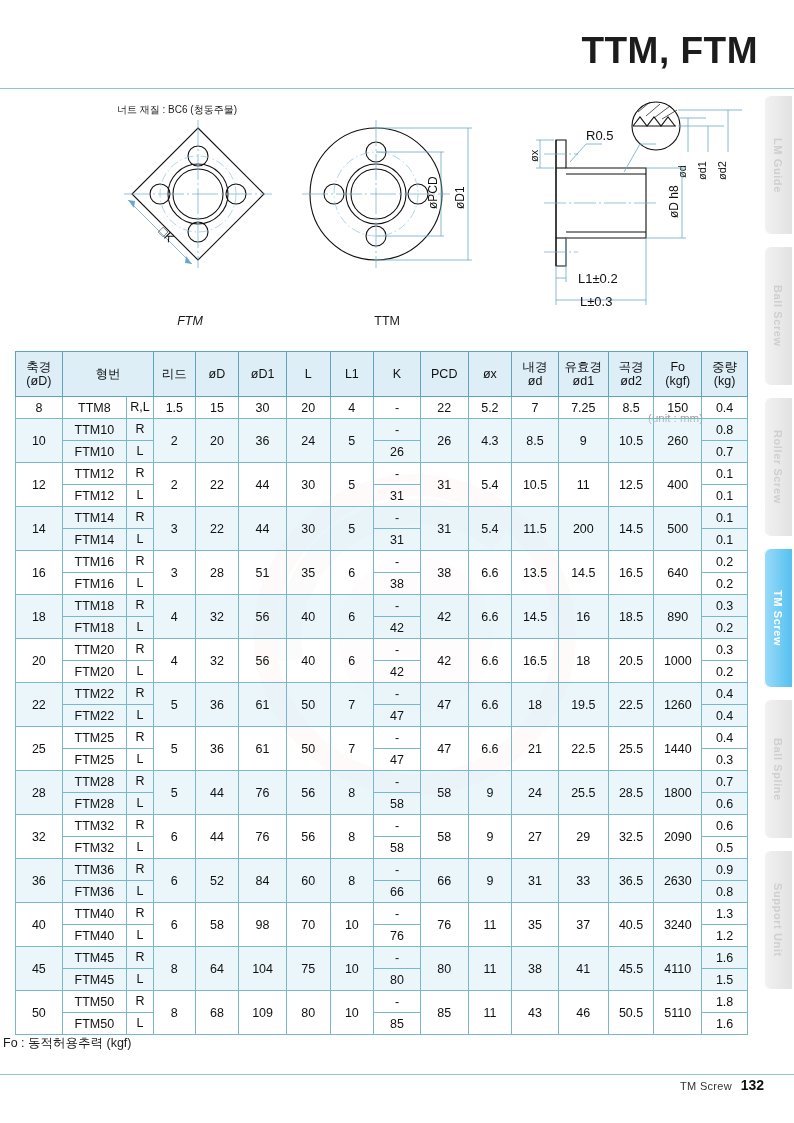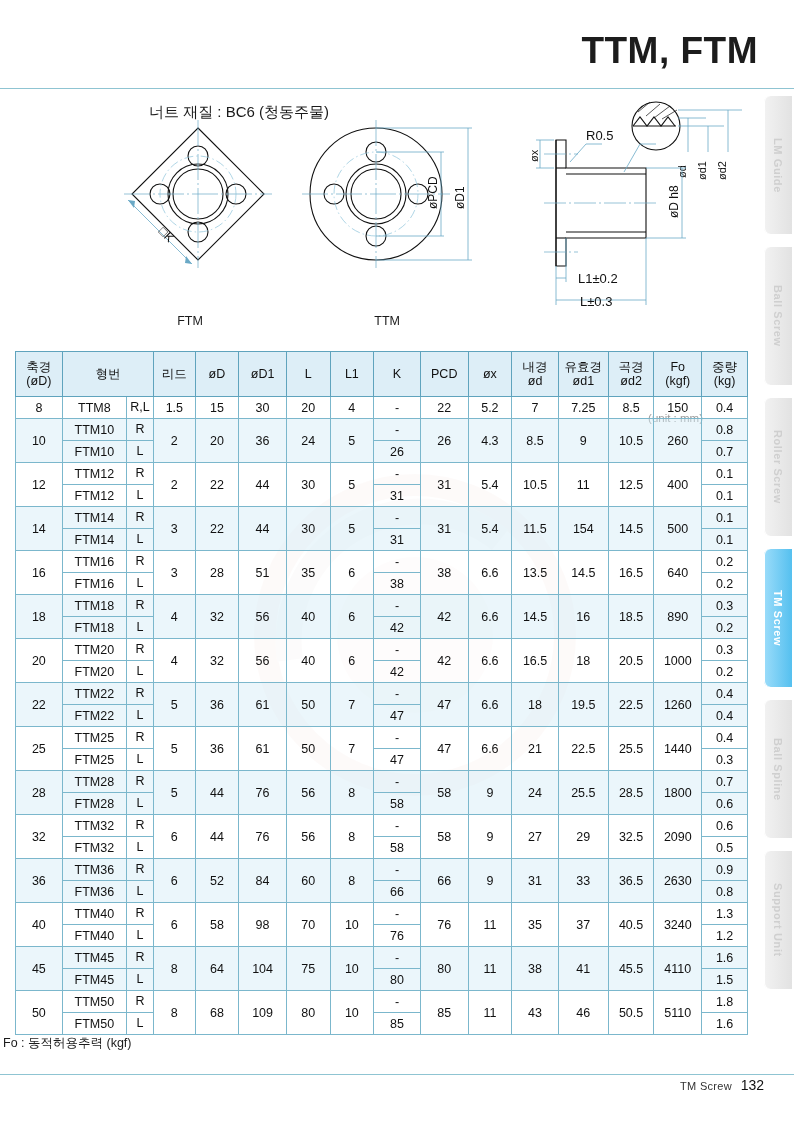--- a/index.html
+++ b/index.html
@@ -73,40 +73,39 @@
     position: absolute;
     top: 92px;
     left: 0;
     width: 750px;
     height: 240px;
   }
   #nut-material {
     position: absolute;
     top: 11px;
     left: 117px;
-    font-size: 15px;
+    font-size: 10px;
     color: #1a1a1a;
     white-space: nowrap;
-    margin-left: 32px;
   }
   #unit-note {
     position: absolute;
     top: 320px;
     right: 47px;
     font-size: 11.5px;
     color: #1a1a1a;
     margin-left: 36px;
   }
   .fig-caption {
     position: absolute;
     font-size: 12.5px;
     color: #1a1a1a;
     text-align: center;
   }
-  #cap-ftm { top: 222px; left: 160px; width: 60px; }
+  #cap-ftm { top: 222px; left: 160px; width: 60px; font-style: italic; }
   #cap-ttm { top: 222px; left: 340px; width: 60px; text-align: right; }
 
   
   #spec-table {
     position: absolute;
     top: 336px;
     left: 15px;
     width: 733px;
     border-collapse: collapse;
     font-size: 12px;
@@ -177,21 +176,21 @@
     right: 62px;
     font-size: 11px;
     color: #333333;
     letter-spacing: 0.3px;
   }
   #footer-page {
     position: absolute;
     top: 1077px;
     right: 30px;
     font-size: 14px;
-    font-weight: normal;
+    font-weight: bold;
     color: #111111;
   }
   svg text { font-family: "Liberation Sans", "DejaVu Sans", sans-serif; }
 </style>
 </head>
 <body>
 
 <div id="page-title">TTM, FTM</div>
 <div id="header-rule"></div>
 
@@ -486,21 +485,21 @@
         <td class="rl-cell">R</td>
         <td rowspan="2">3</td>
         <td rowspan="2">22</td>
         <td rowspan="2">44</td>
         <td rowspan="2">30</td>
         <td rowspan="2">5</td>
         <td class="k-top">-</td>
         <td rowspan="2">31</td>
         <td rowspan="2">5.4</td>
         <td rowspan="2">11.5</td>
-        <td rowspan="2">154</td>
+        <td rowspan="2">200</td>
         <td rowspan="2">14.5</td>
         <td rowspan="2">500</td>
         <td>0.1</td>
       </tr>
       <tr class="group-alt">
         <td class="model-cell">FTM14</td>
         <td class="rl-cell">L</td>
         <td class="k-bot">31</td>
         <td>0.1</td>
       </tr>

